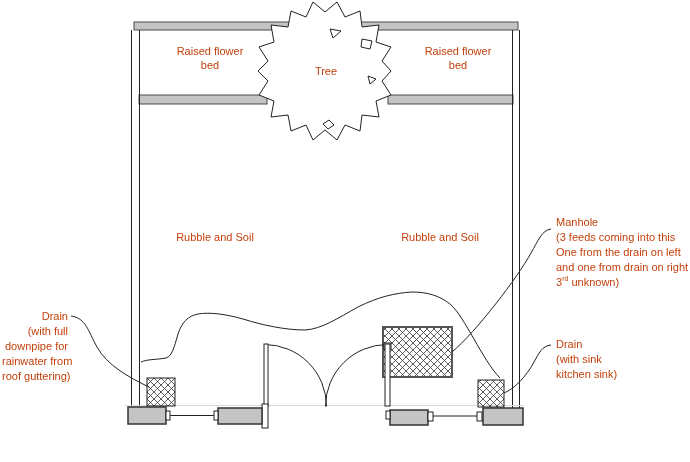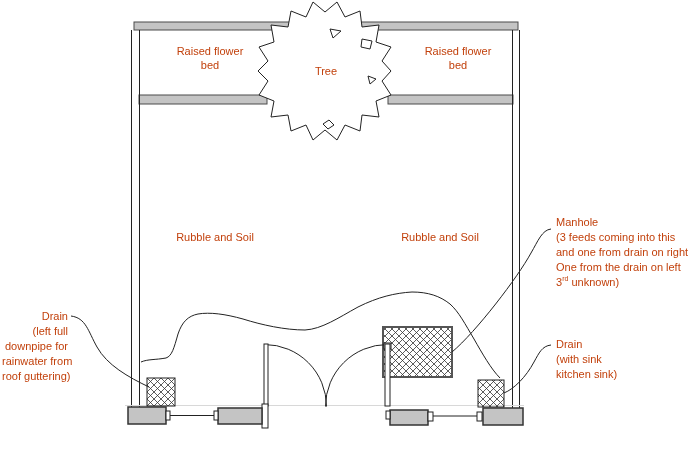--- a/index.html
+++ b/index.html
@@ -96,31 +96,31 @@
   </div>
   <div class="lbl center" style="left:301px;top:64px;width:50px;">Tree</div>
   <div class="lbl center" style="left:165px;top:230px;width:100px;">Rubble and Soil</div>
   <div class="lbl center" style="left:390px;top:230px;width:100px;">Rubble and Soil</div>
   <div class="lbl center" style="left:181px;top:327px;width:104px;">
   </div>
   <div class="lbl center" style="left:283px;top:440px;width:100px;margin-top:42px;">HOUSE</div>
 
   <div class="lbl ann right" style="left:2px;top:309px;width:66px;">
     <div>Drain</div>
-    <div>(left full</div>
+    <div>(with full</div>
     <div>downpipe for</div>
     <div>rainwater from</div>
     <div>roof guttering)</div>
   </div>
 
   <div class="lbl ann" style="left:556px;top:215px;width:133px;">
     <div>Manhole</div>
     <div>(3 feeds coming into this</div>
+    <div>One from the drain on left</div>
     <div>and one from drain on right</div>
-    <div>One from the drain on left</div>
     <div><span>3</span><sup>rd</sup><span> unknown)</span></div>
   </div>
 
   <div class="lbl ann" style="left:556px;top:337px;width:133px;">
     <div>Drain</div>
     <div>(with sink</div>
     <div>kitchen sink)</div>
   </div>
 
 </div>

